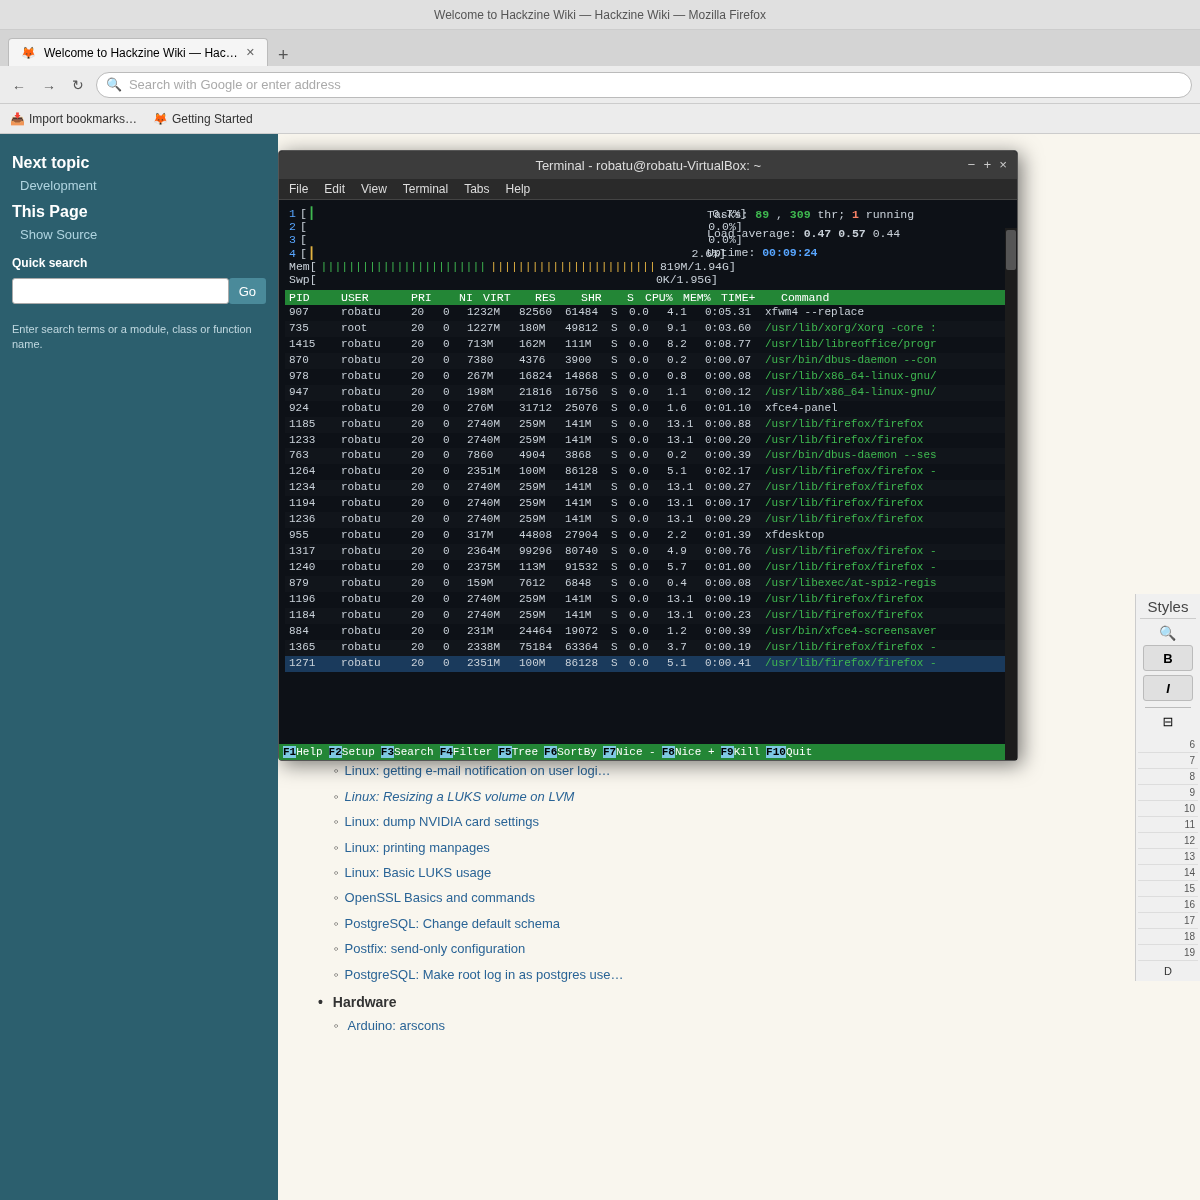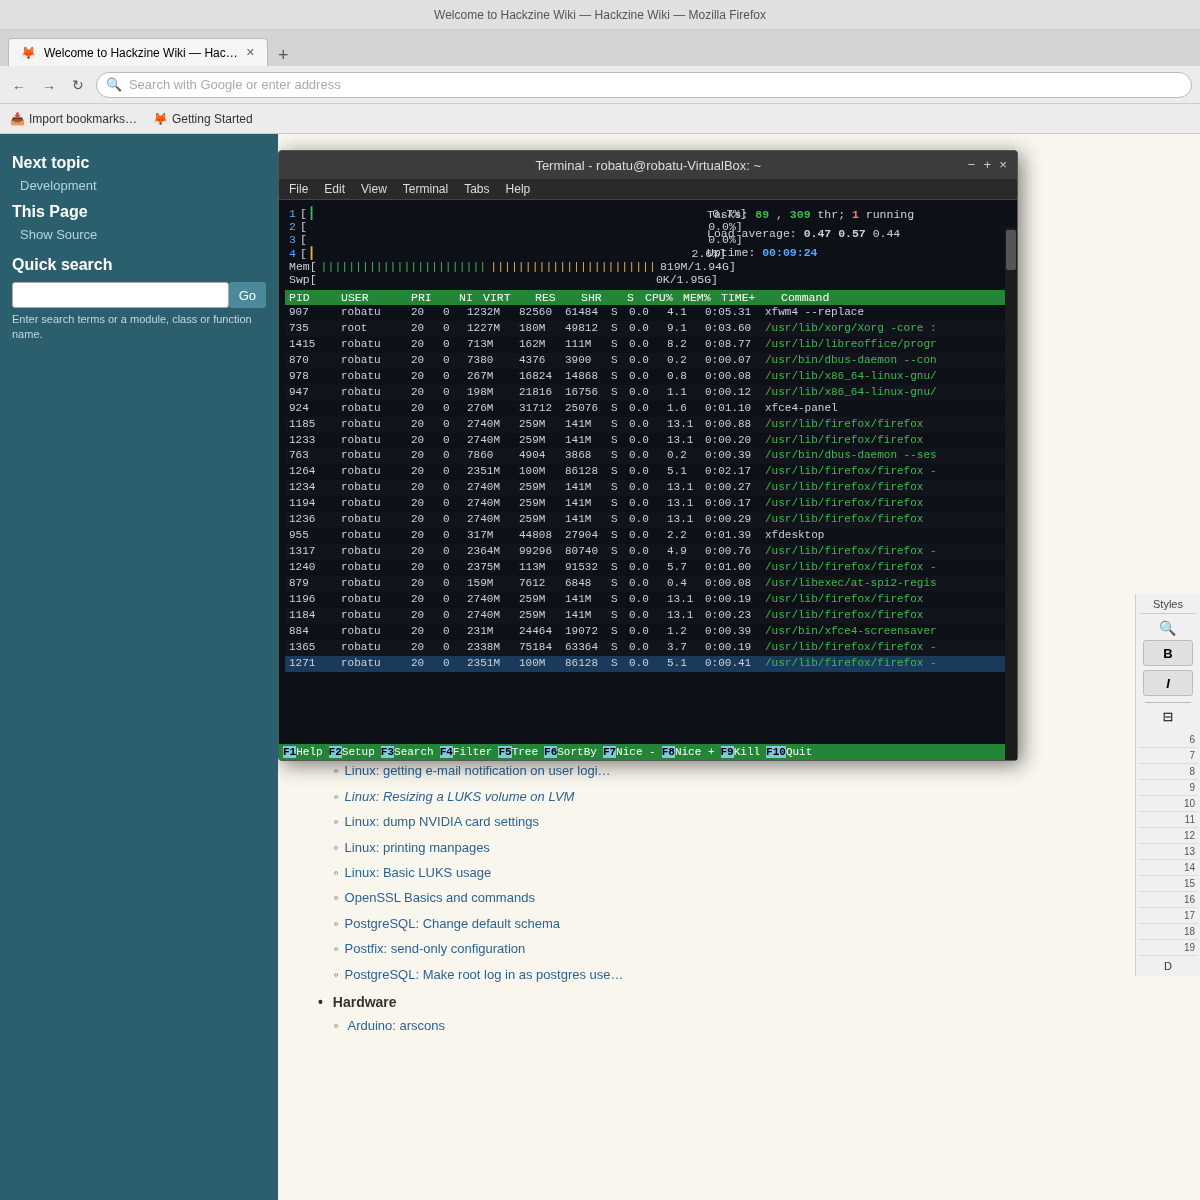--- a/index.html
+++ b/index.html
@@ -130,30 +130,30 @@
     }
     .sidebar-link {
       color: #b0d4e0;
       font-size: 13px;
       margin-left: 8px;
       display: block;
       margin-bottom: 4px;
       cursor: pointer;
     }
     .sidebar-search-label {
-      font-size: 16px;
+      font-size: 12px;
       font-weight: bold;
       color: white;
       margin-top: 14px;
       margin-bottom: 8px;
       display: block;
     }
     .search-row {
       display: flex;
-      margin-bottom: 4px;
+      margin-bottom: 18px;
     }
     .search-input {
       flex: 1;
       height: 26px;
       border: 1px solid #aaa;
       background: white;
       border-radius: 3px;
       padding: 0 6px;
       font-size: 12px;
     }
@@ -898,21 +898,21 @@
         <span class="bullet-dot">•</span>
         <span>Hardware</span>
       </div>
       <div class="wiki-sub-bullet">
         <span class="bullet-dot">◦</span>
         <a class="wiki-link-item" style="display:inline;">Arduino: arscons</a>
       </div>
     </div>
 
     <div style="position:absolute; right:0; top:460px; width:65px; background:#f0f0f0; border-left:1px solid #ccc; display:flex; flex-direction:column; align-items:center; padding:4px 2px; gap:4px;">
-      <div style="font-size:11px; color:#444; width:56px; text-align:center; border-bottom:1px solid #ccc; padding-bottom:3px; margin-bottom:2px;">Styles</div>
+      <div style="font-size:15px; color:#444; width:56px; text-align:center; border-bottom:1px solid #ccc; padding-bottom:3px; margin-bottom:2px;">Styles</div>
       <div style="font-size:14px; cursor:pointer;">🔍</div>
       <div class="lo-sidebar-btn" style="font-weight:bold; font-style:normal;">B</div>
       <div class="lo-sidebar-btn" style="font-style:italic;">I</div>
       <div style="width:46px; border-top:1px solid #bbb; margin:2px 0;"></div>
       <div style="font-size:13px;">⊟</div>
       <div id="ss-row-nums" style="width:100%; margin-top:4px;">
           <div class="lo-row-num" style="font-size: 10px; color: rgb(85, 85, 85); text-align: right; padding-right: 3px; height: 16px; line-height: 16px; border-bottom: 1px solid rgb(221, 221, 221); width: 100%;">6</div>
           <div class="lo-row-num" style="font-size: 10px; color: rgb(85, 85, 85); text-align: right; padding-right: 3px; height: 16px; line-height: 16px; border-bottom: 1px solid rgb(221, 221, 221); width: 100%;">7</div>
           <div class="lo-row-num" style="font-size: 10px; color: rgb(85, 85, 85); text-align: right; padding-right: 3px; height: 16px; line-height: 16px; border-bottom: 1px solid rgb(221, 221, 221); width: 100%;">8</div>
           <div class="lo-row-num" style="font-size: 10px; color: rgb(85, 85, 85); text-align: right; padding-right: 3px; height: 16px; line-height: 16px; border-bottom: 1px solid rgb(221, 221, 221); width: 100%;">9</div>

